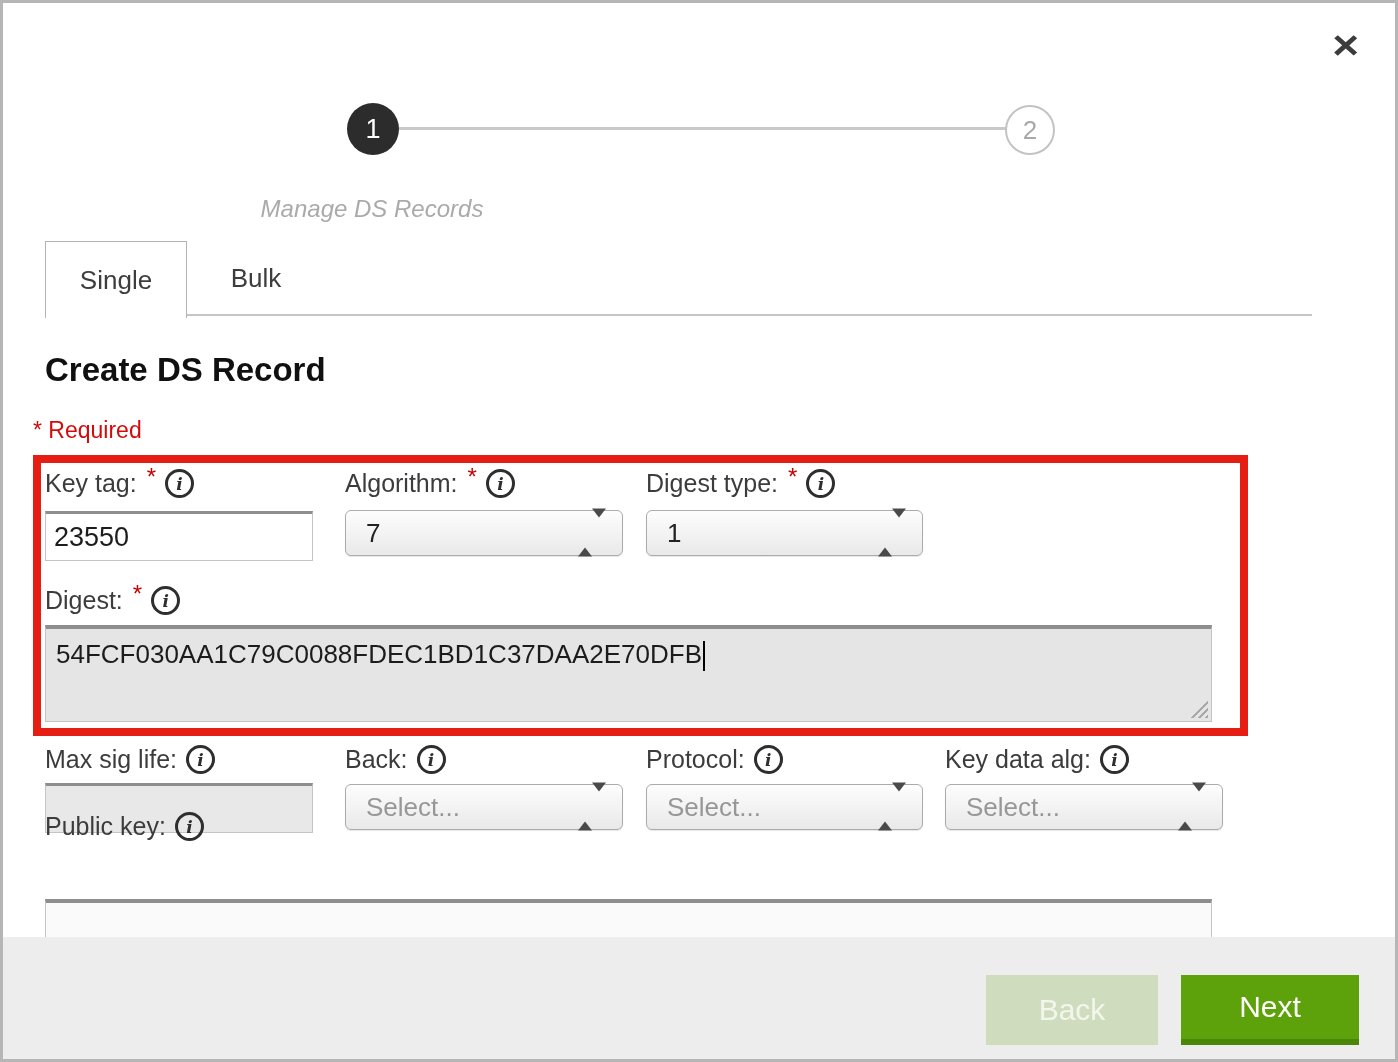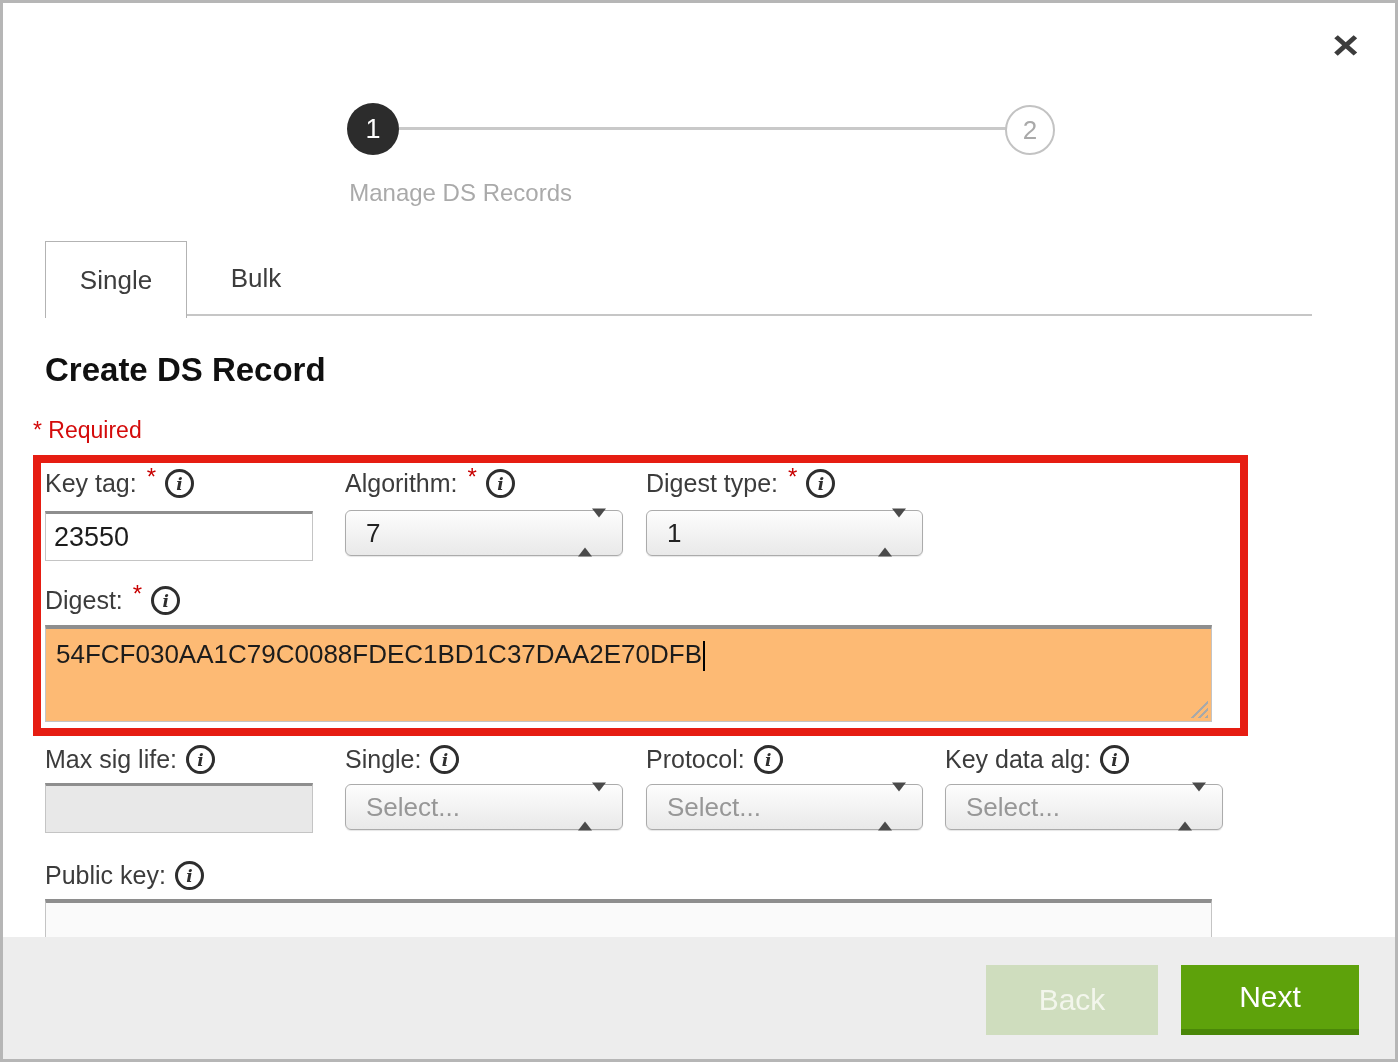--- a/index.html
+++ b/index.html
@@ -12,21 +12,21 @@
   
   .close-btn{position:absolute;top:22px;right:36px;font-size:46px;font-weight:bold;
     color:#3c3c3c;line-height:40px;cursor:pointer;transform:scaleY(.9);}
 
   
   .step-line{position:absolute;left:396px;top:124px;width:608px;height:3px;background:#c9c9c9;}
   .step-circle-1{position:absolute;left:344px;top:100px;width:52px;height:52px;border-radius:50%;
     background:#2c2c2c;color:#fff;font-size:27px;line-height:52px;text-align:center;}
   .step-circle-2{position:absolute;left:1002px;top:102px;width:46px;height:46px;border-radius:50%;
     background:#fff;border:2px solid #c3c3c3;color:#a9a9a9;font-size:26px;line-height:46px;text-align:center;}
-  .step-label{position:absolute;top:176px;width:400px;text-align:right;font-size:24px;color:#aaa;}
+  .step-label{position:absolute;top:192px;width:400px;text-align:center;font-size:24px;color:#aaa;font-style:italic;}
   .step-label-1{left:169px;}
   .step-label-2{left:825px;}
 
   
   .tab-underline{position:absolute;left:42px;top:311px;width:1267px;height:2px;background:#c6c6c6;}
   .tab{position:absolute;top:238px;height:74px;font-size:26px;color:#3d3d3d;
     display:flex;align-items:center;justify-content:center;cursor:pointer;}
   .tab-single{left:42px;width:140px;background:#fff;border:1px solid #b3b3b3;border-bottom:none;
     height:76px;z-index:3;}
   .tab-bulk{left:183px;width:140px;}
@@ -58,33 +58,33 @@
     display:flex;align-items:center;padding:0 48px 0 20px;font-size:26px;color:#222;
     box-shadow:0 1px 1px rgba(0,0,0,.10);cursor:pointer;}
   .select-box .placeholder{color:#979797;}
   .arrows{position:absolute;right:16px;top:50%;transform:translateY(-50%);}
   .arrow-up{width:0;height:0;border-left:7px solid transparent;border-right:7px solid transparent;
     border-bottom:9px solid #4a4a4a;margin-bottom:5px;}
   .arrow-down{width:0;height:0;border-left:7px solid transparent;border-right:7px solid transparent;
     border-top:9px solid #4a4a4a;}
 
   
-  .textarea{position:absolute;box-sizing:border-box;background:#fdba74;
+  .textarea{position:absolute;box-sizing:border-box;background:#e5e5e5;
     border:1px solid #c4c4c4;border-top:4px solid #8e8e8e;font-size:26px;color:#1c1c1c;
     padding:10px 10px;}
   .cursor{display:inline-block;width:2px;height:30px;background:#000;vertical-align:middle;margin-left:1px;}
   .resize-handle{position:absolute;right:3px;bottom:3px;width:18px;height:18px;
     background:repeating-linear-gradient(135deg,transparent 0 3px,#a9a9a9 3px 5px);
     clip-path:polygon(100% 0,100% 100%,0 100%);cursor:nwse-resize;}
 
   
   .footer{position:absolute;left:0;right:0;bottom:0;height:122px;background:#ededed;z-index:6;}
   .cancel-link{position:absolute;left:868px;top:30px;height:70px;display:flex;align-items:center;
     font-size:30px;color:#2e6fe0;cursor:pointer;}
-  .btn{position:absolute;top:28px;height:70px;border:none;font-size:30px;
+  .btn{position:absolute;top:38px;height:70px;border:none;font-size:30px;
     font-family:inherit;cursor:pointer;box-sizing:border-box;}
   .btn-back{left:983px;width:172px;background:#cfddbe;color:#f3f6ec;}
   .btn-next{left:1178px;width:178px;background:#5ea20b;border-bottom:6px solid #4a8708;color:#fff;}
 </style>
 </head>
 <body>
 
 <div class="modal">
 
   <span class="close-btn">×</span>
@@ -143,21 +143,21 @@
   <div class="textarea" style="left:42px;top:622px;width:1167px;height:97px;">
     <span>54FCF030AA1C79C0088FDEC1BD1C37DAA2E70DFB</span><span class="cursor"></span>
     <span class="resize-handle"></span>
   </div>
 
   <div class="field-label" style="left:42px;top:742px;">
     <span>Max sig life:</span>
     <span class="info-icon">i</span>
   </div>
   <div class="field-label" style="left:342px;top:742px;">
-    <span>Single:</span>
+    <span>Back:</span>
     <span class="info-icon">i</span>
   </div>
   <div class="field-label" style="left:643px;top:742px;">
     <span>Protocol:</span>
     <span class="info-icon">i</span>
   </div>
   <div class="field-label" style="left:942px;top:742px;">
     <span>Key data alg:</span>
     <span class="info-icon">i</span>
   </div>
@@ -178,21 +178,21 @@
     </span>
   </div>
   <div class="select-box" style="left:942px;top:781px;width:278px;">
     <span class="placeholder">Select...</span>
     <span class="arrows">
       <span class="arrow-up"></span>
       <span class="arrow-down"></span>
     </span>
   </div>
 
-  <div class="field-label" style="left:42px;top:858px;">
+  <div class="field-label" style="left:42px;top:809px;">
     <span>Public key:</span>
     <span class="info-icon">i</span>
   </div>
   <div class="textarea" style="left:42px;top:896px;width:1167px;height:44px;background:#fafafa;"></div>
 
   <div class="footer">
     <button class="btn btn-back">Back</button>
     <button class="btn btn-next">Next</button>
   </div>
 

